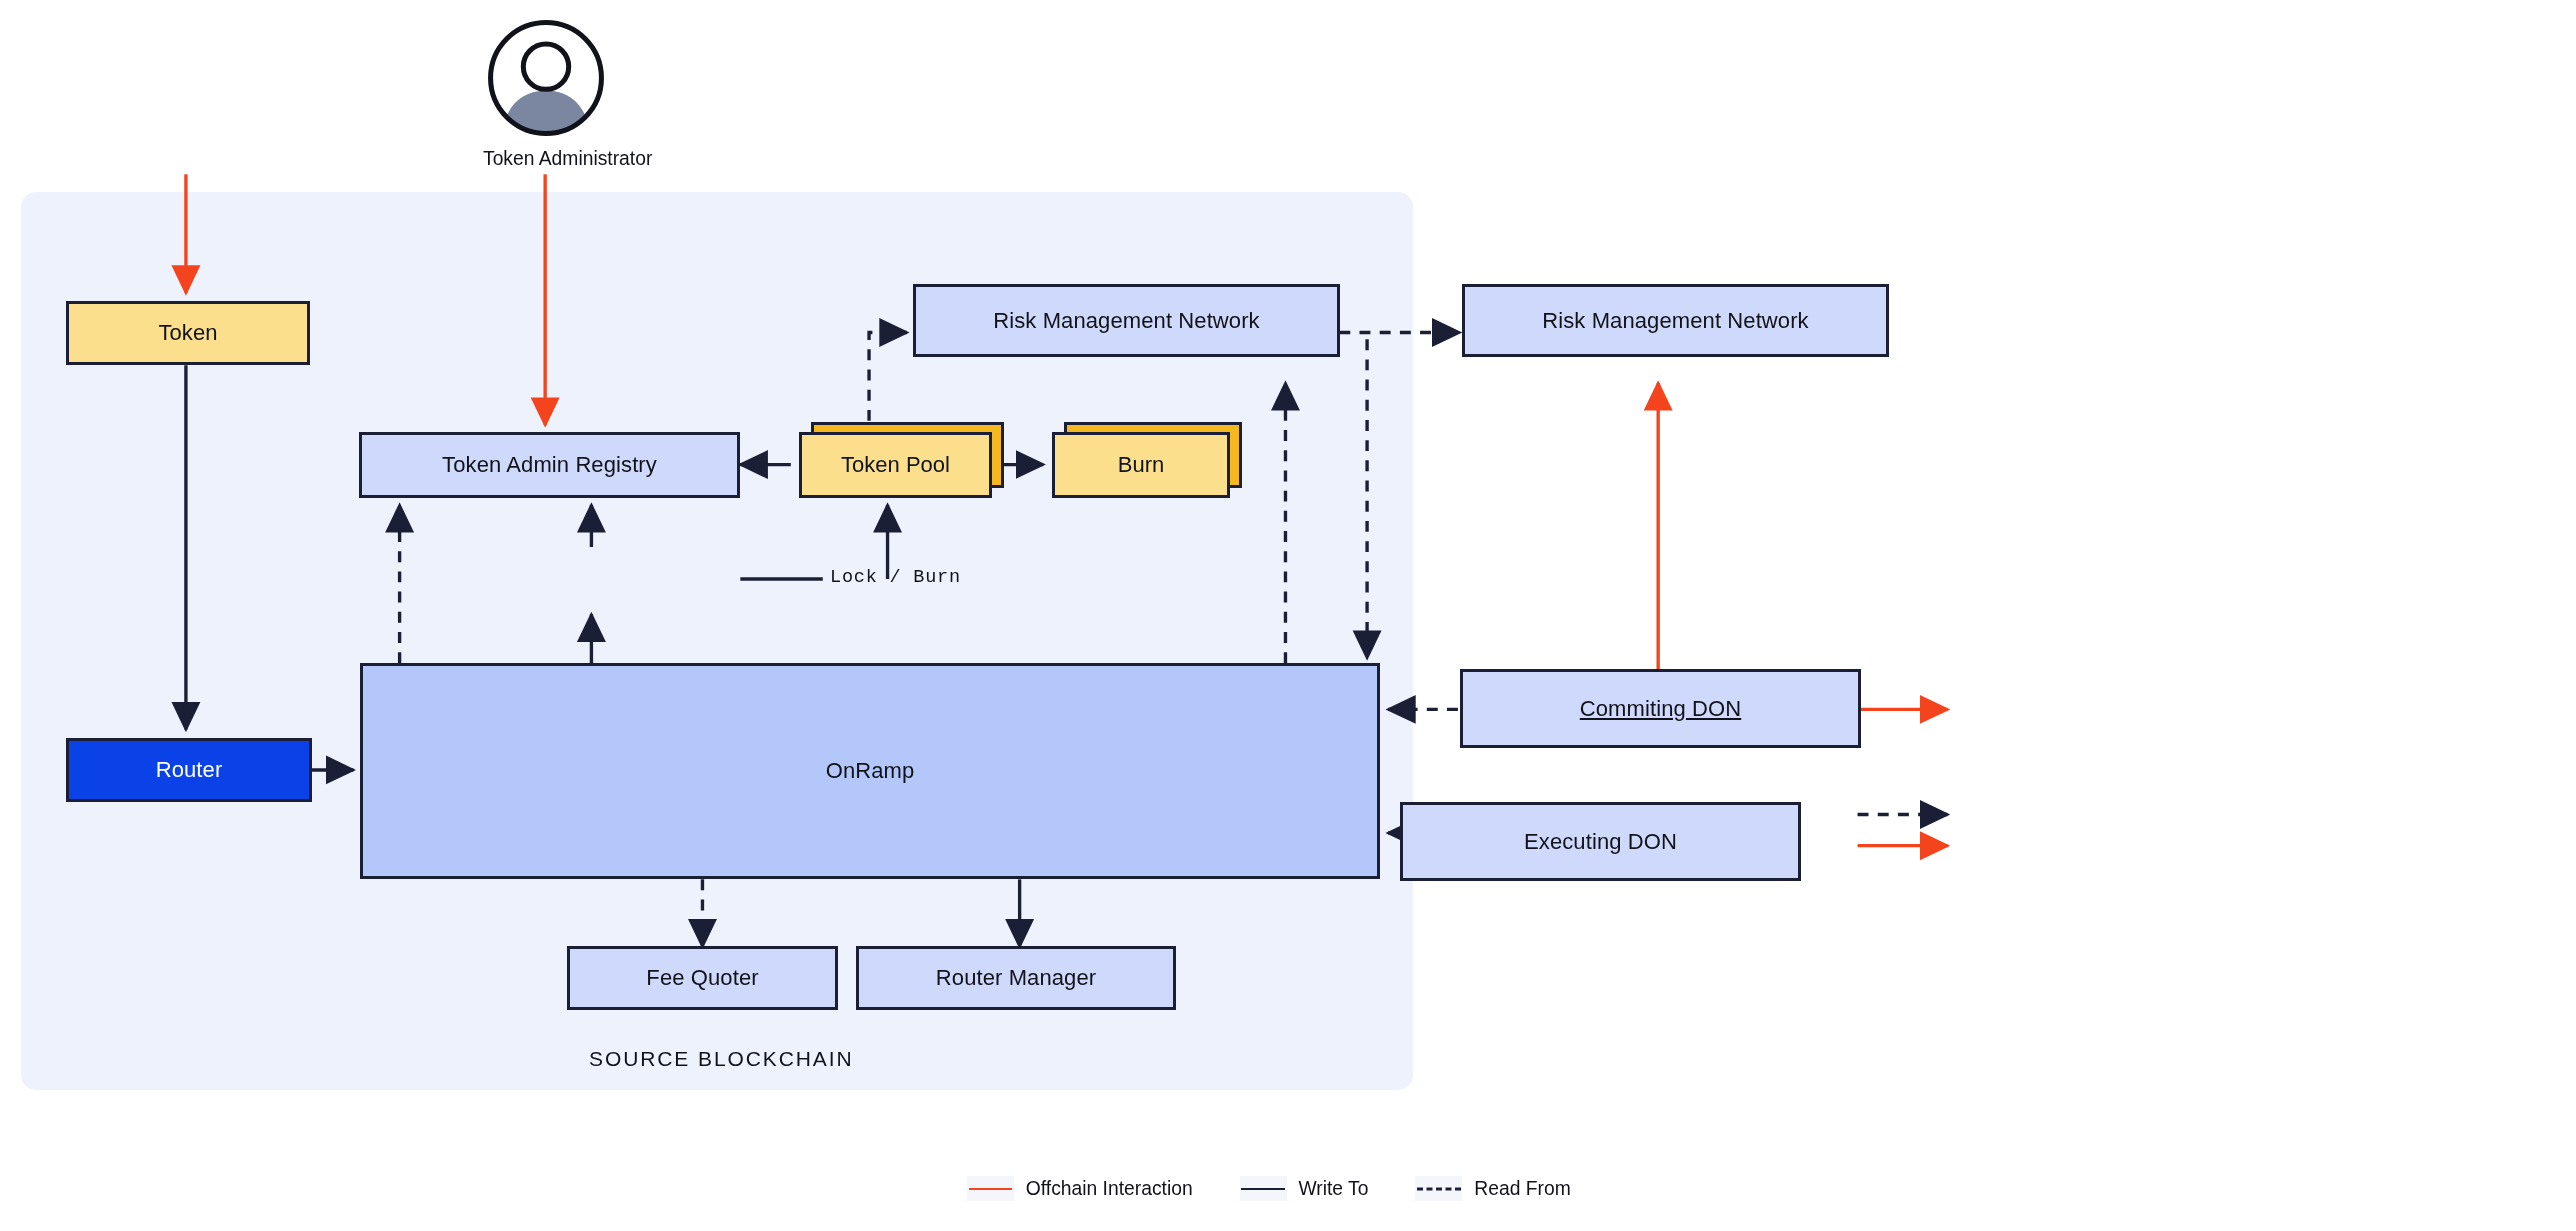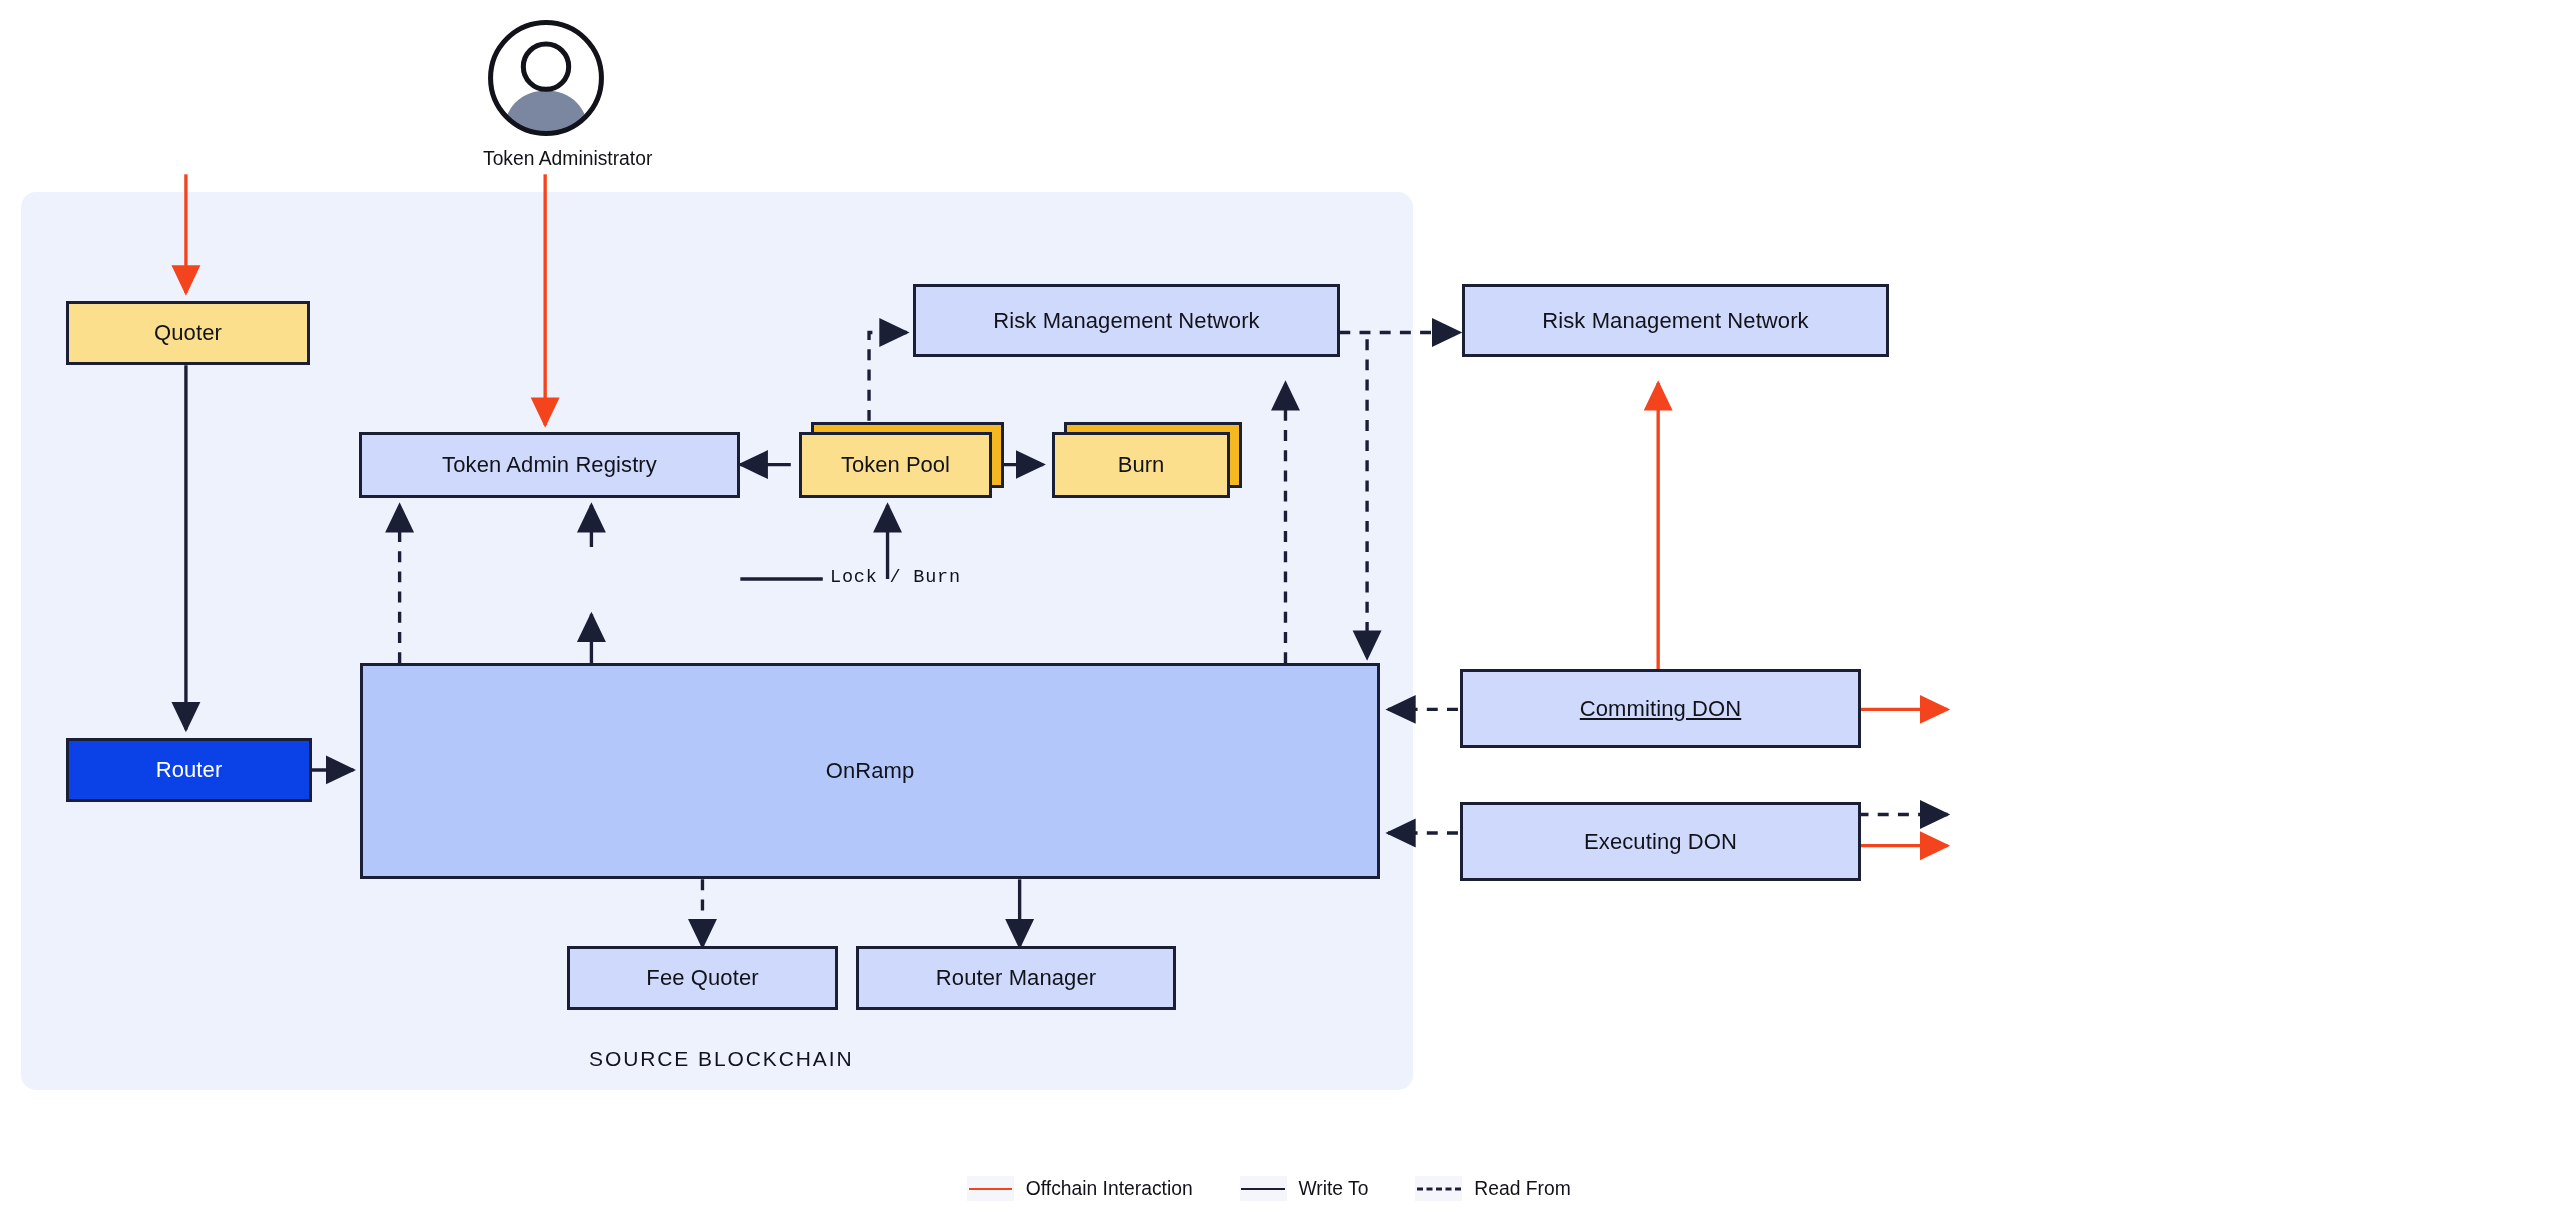--- a/index.html
+++ b/index.html
@@ -235,21 +235,21 @@
         </clipPath>
       <g clip-path="url(#clipB)">
         <path d="M50,60 C70,60 84,74 84,96 L16,96 C16,74 30,60 50,60 Z" fill="#7b87a0"></path>
       </g>
       <circle cx="50" cy="50" r="44" fill="none" stroke="#12131a" stroke-width="4"></circle>
       <circle cx="50" cy="41" r="18" fill="#ffffff" stroke="#12131a" stroke-width="4"></circle>
     </svg>
     <div class="actor-label">Token Administrator</div>
   </div>
 
-  <div class="node yellow" style="left:66px; top:301px; width:244px; height:64px;">Quoter</div>
+  <div class="node yellow" style="left:66px; top:301px; width:244px; height:64px;">Token</div>
 
   <div class="node router" style="left:66px; top:738px; width:246px; height:64px;">Router</div>
 
   <div class="node blue-light" style="left:359px; top:432px; width:381px; height:66px;">Token Admin Registry</div>
 
 
   <div class="stack-wrap" style="left:799px; top:432px; width:193px; height:66px;">
     <div class="stack-back"></div>
     <div class="stack-front">Token Pool</div>
   </div>
@@ -264,21 +264,21 @@
   <div class="node blue-light" style="left:1462px; top:284px; width:427px; height:73px;">Risk Management Network</div>
 
   <div class="node blue-mid big" style="left:360px; top:663px; width:1020px; height:216px;">OnRamp</div>
 
   <div class="node blue-light" style="left:567px; top:946px; width:271px; height:64px;">Fee Quoter</div>
 
   <div class="node blue-light" style="left:856px; top:946px; width:320px; height:64px;">Router Manager</div>
 
   <div class="node blue-light" style="left:1460px; top:669px; width:401px; height:79px;text-decoration:underline;">Commiting DON</div>
 
-  <div class="node blue-light" style="left:1460px; top:802px; width:401px; height:79px;">Executing DON</div>
+  <div class="node blue-light" style="left:1400px; top:802px; width:401px; height:79px;">Executing DON</div>
 
 
   <div class="freetext mono" style="left:830px; top:567px;">Lock / Burn</div>
 
   <div class="panel-caption" style="left:589px; top:1047px;">SOURCE BLOCKCHAIN</div>
 
   <div class="legend">
     <div class="legend-item">
       <span class="legend-swatch red"></span>
       <span class="legend-label">Offchain Interaction</span>

